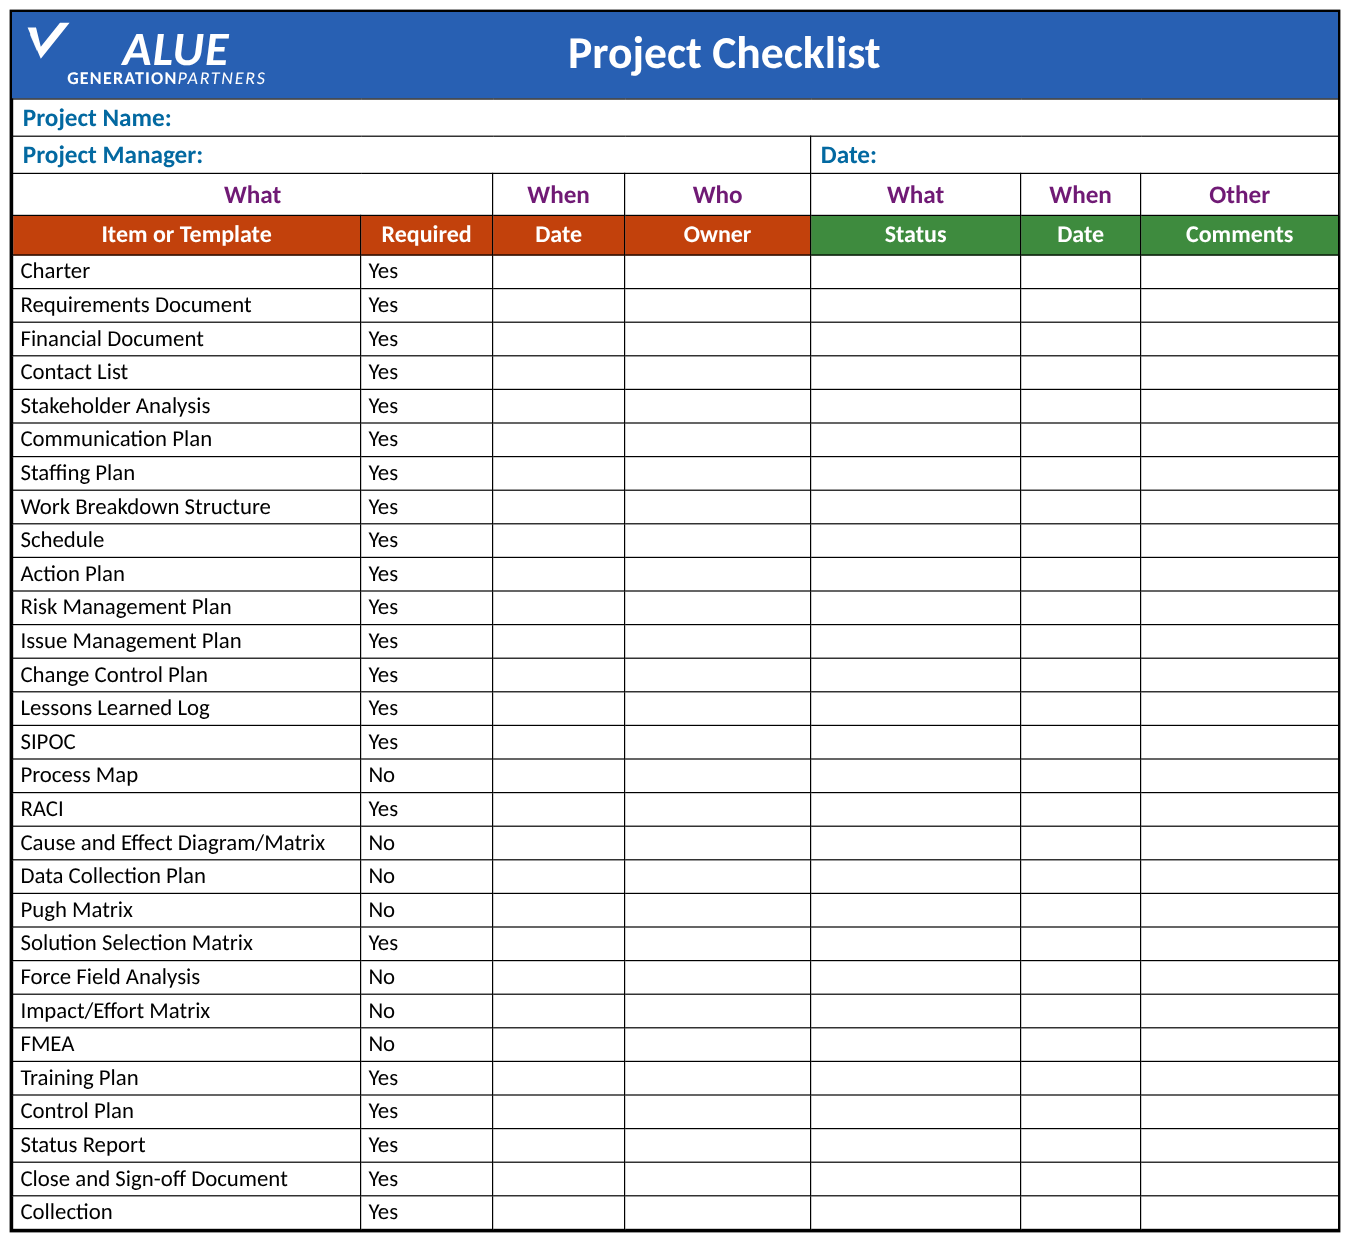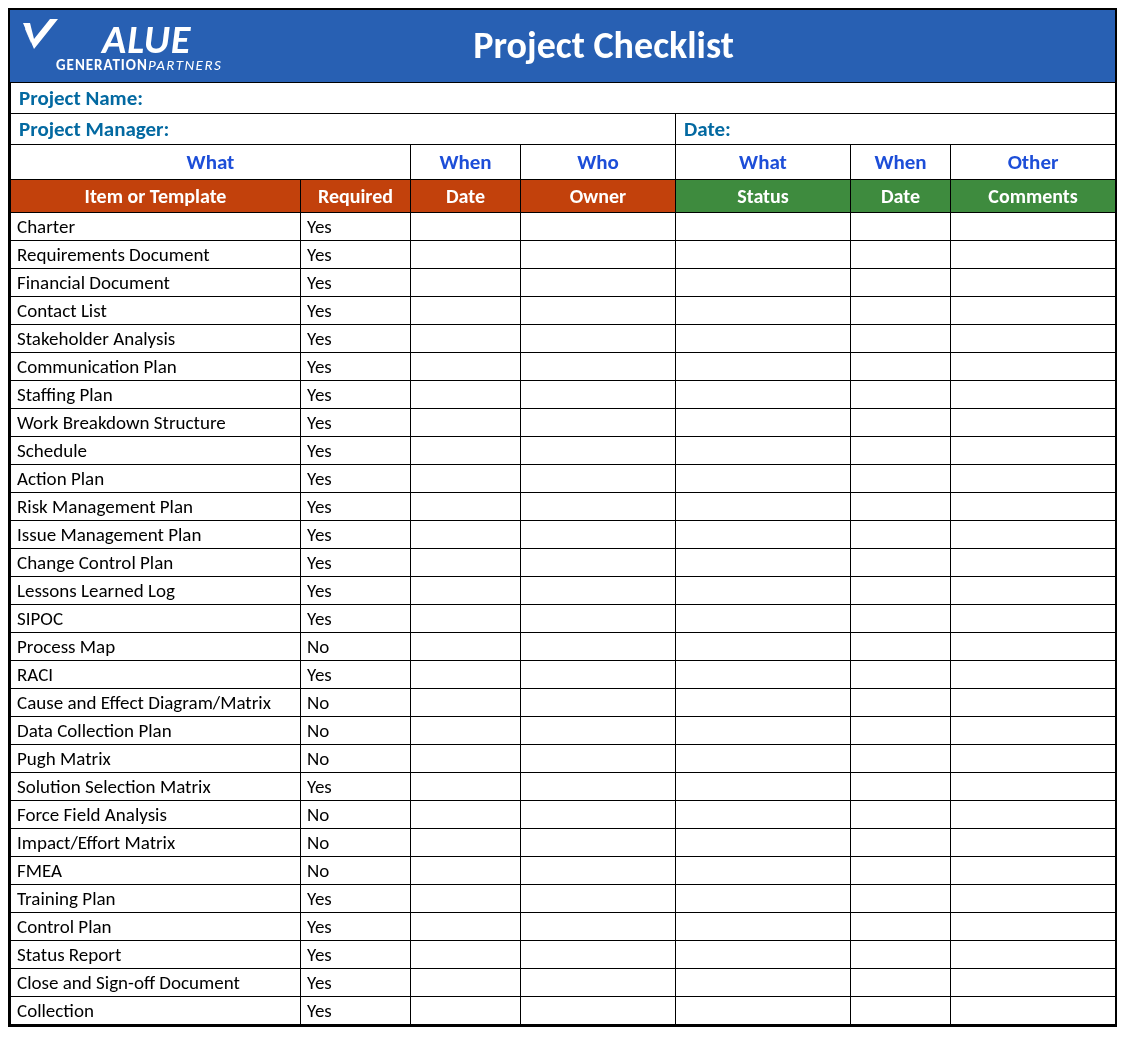--- a/index.html
+++ b/index.html
@@ -70,21 +70,21 @@
       height: 28px;
     }
     .meta td {
       color: #0369a1;
       font-weight: 700;
       font-size: 21px;
       padding: 2px 8px;
     }
     .grp-hdr th {
       text-align: center;
-      color: #1d4ed8;
+      color: #701a75;
       font-weight: 700;
       background: #fff;
       font-size: 21px;
       padding: 4px;
     }
     .col-hdr th {
       text-align: center;
       color: #fff;
       font-weight: 700;
       font-size: 20px;

